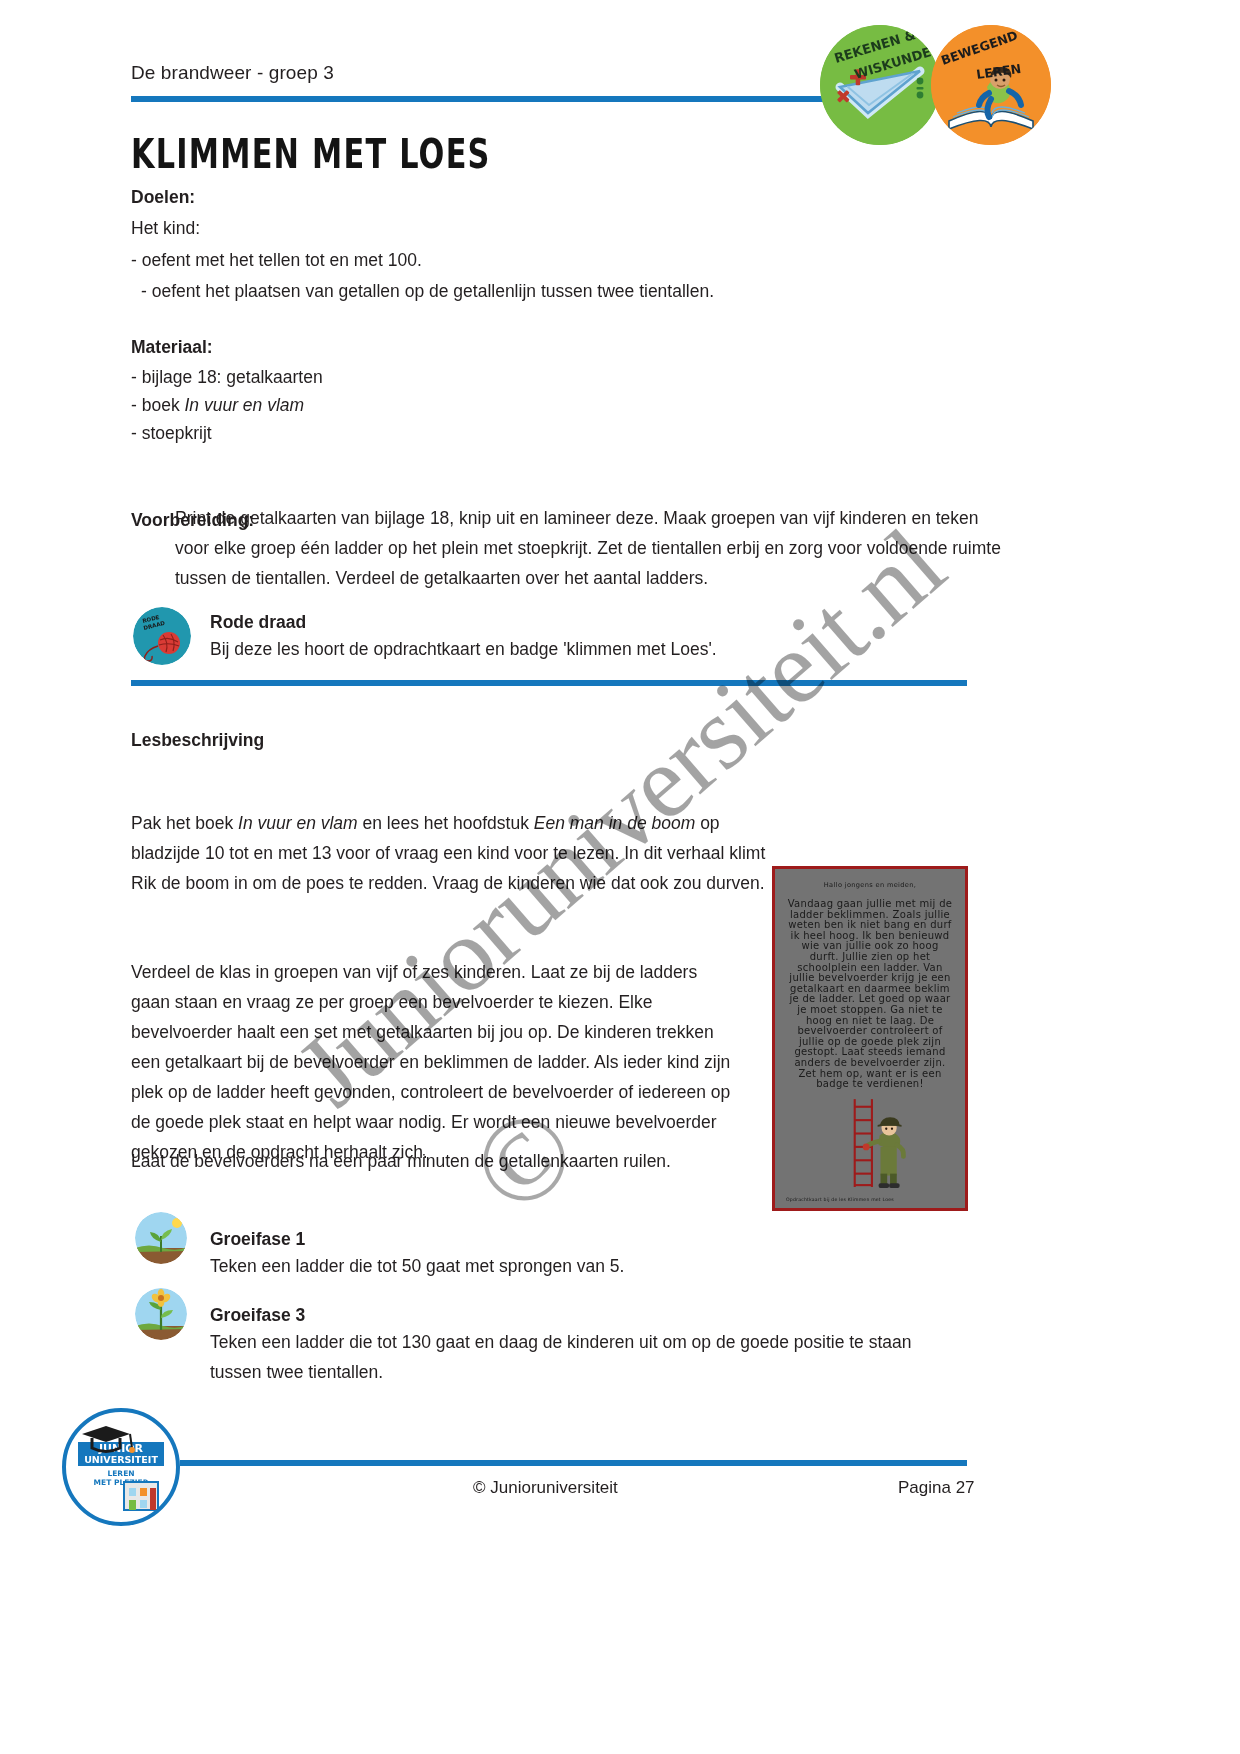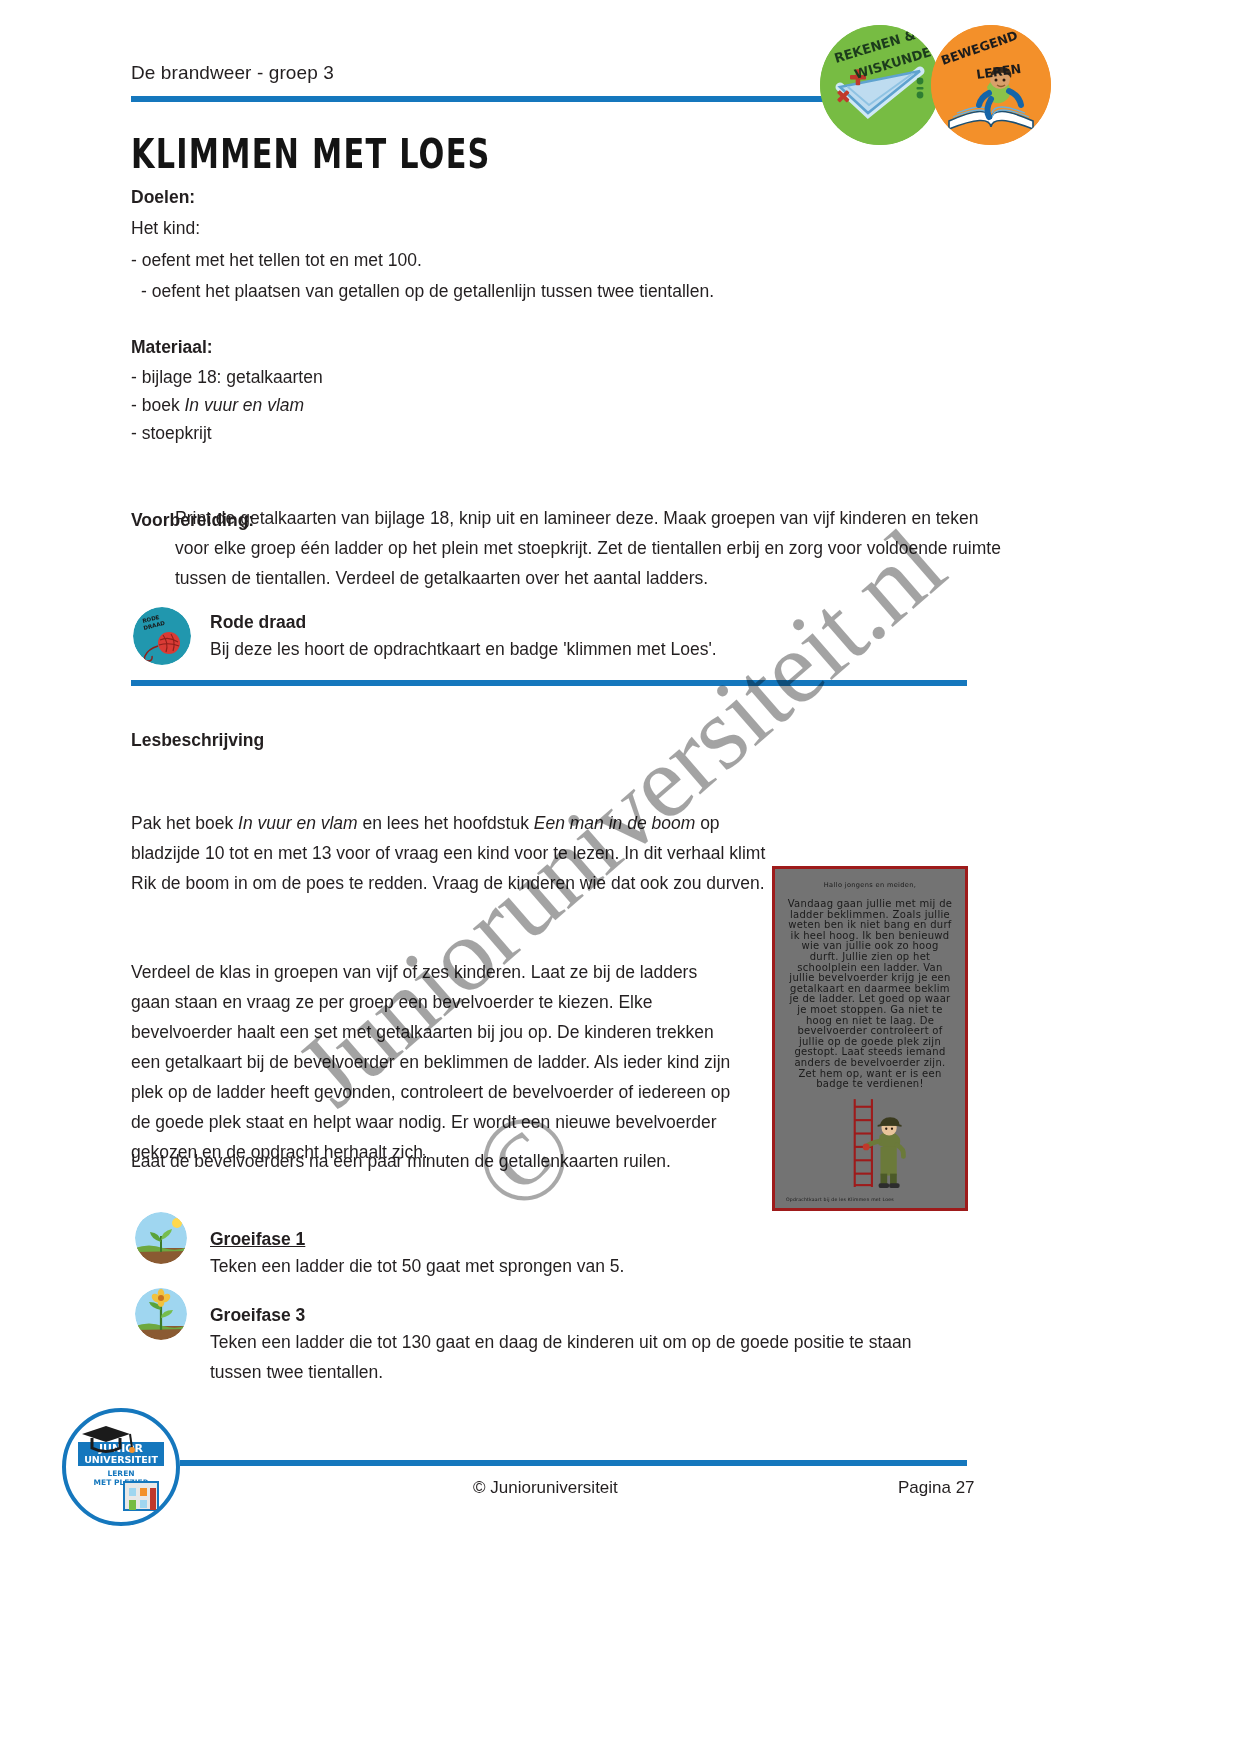--- a/index.html
+++ b/index.html
@@ -299,21 +299,21 @@
         <rect x="0" y="0" width="52" height="36" fill="#9fd6f0"></rect>
         <rect x="0" y="36" width="52" height="16" fill="#8a5a32"></rect>
         <path d="M0 36 q14 -5 28 0 q14 4 24 -1 l0 4 L0 40z" fill="#6ea83f"></path>
         <line x1="26" y1="24" x2="26" y2="40" stroke="#3e7b28" stroke-width="2"></line>
         <path d="M26 30 q-10 -3 -11 -10 q10 1 11 10z" fill="#5aa33a"></path>
         <path d="M26 28 q10 -4 11 -11 q-10 2 -11 11z" fill="#76bd4e"></path>
         <circle cx="42" cy="11" r="5" fill="#ffd84d"></circle>
       </g>
     </svg>
   </div>
-  <div class="txt bold" style="left:210px; top:1224px;text-decoration:underline;">Groeifase 1</div>
+  <div class="txt bold" style="left:210px; top:1224px;">Groeifase 1</div>
   <div class="txt" style="left:210px; top:1251px; width:700px;">Teken een ladder die tot 50 gaat met sprongen van 5.</div>
 
   <div class="phase-icon" style="left:135px; top:1288px;">
     <svg width="52" height="52" viewBox="0 0 52 52">
       <defs>
         <clipPath id="c2">
             <circle cx="26" cy="26" r="26"></circle>
           </clipPath>
       </defs>
       <g clip-path="url(#c2)">

